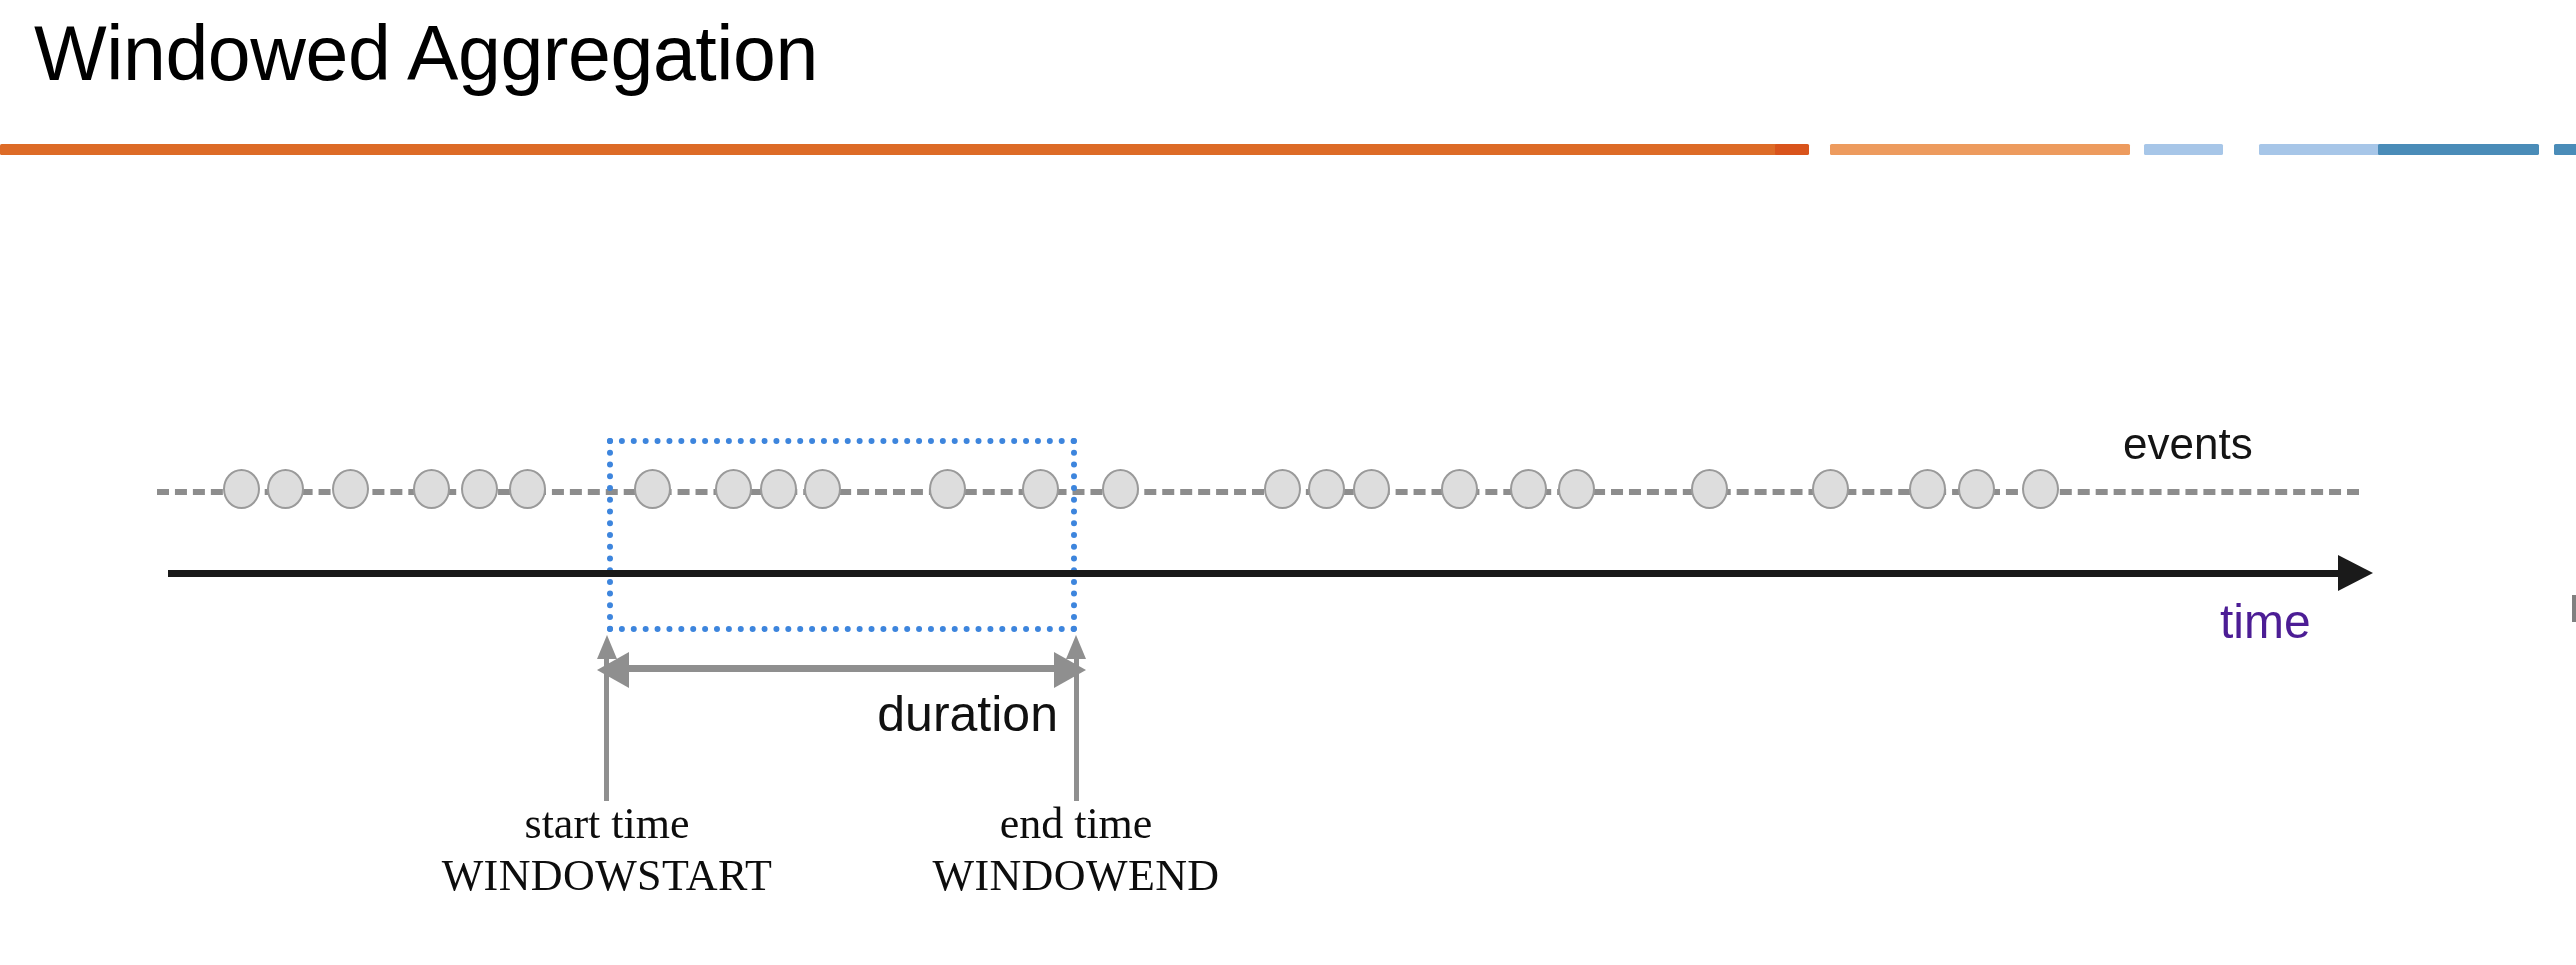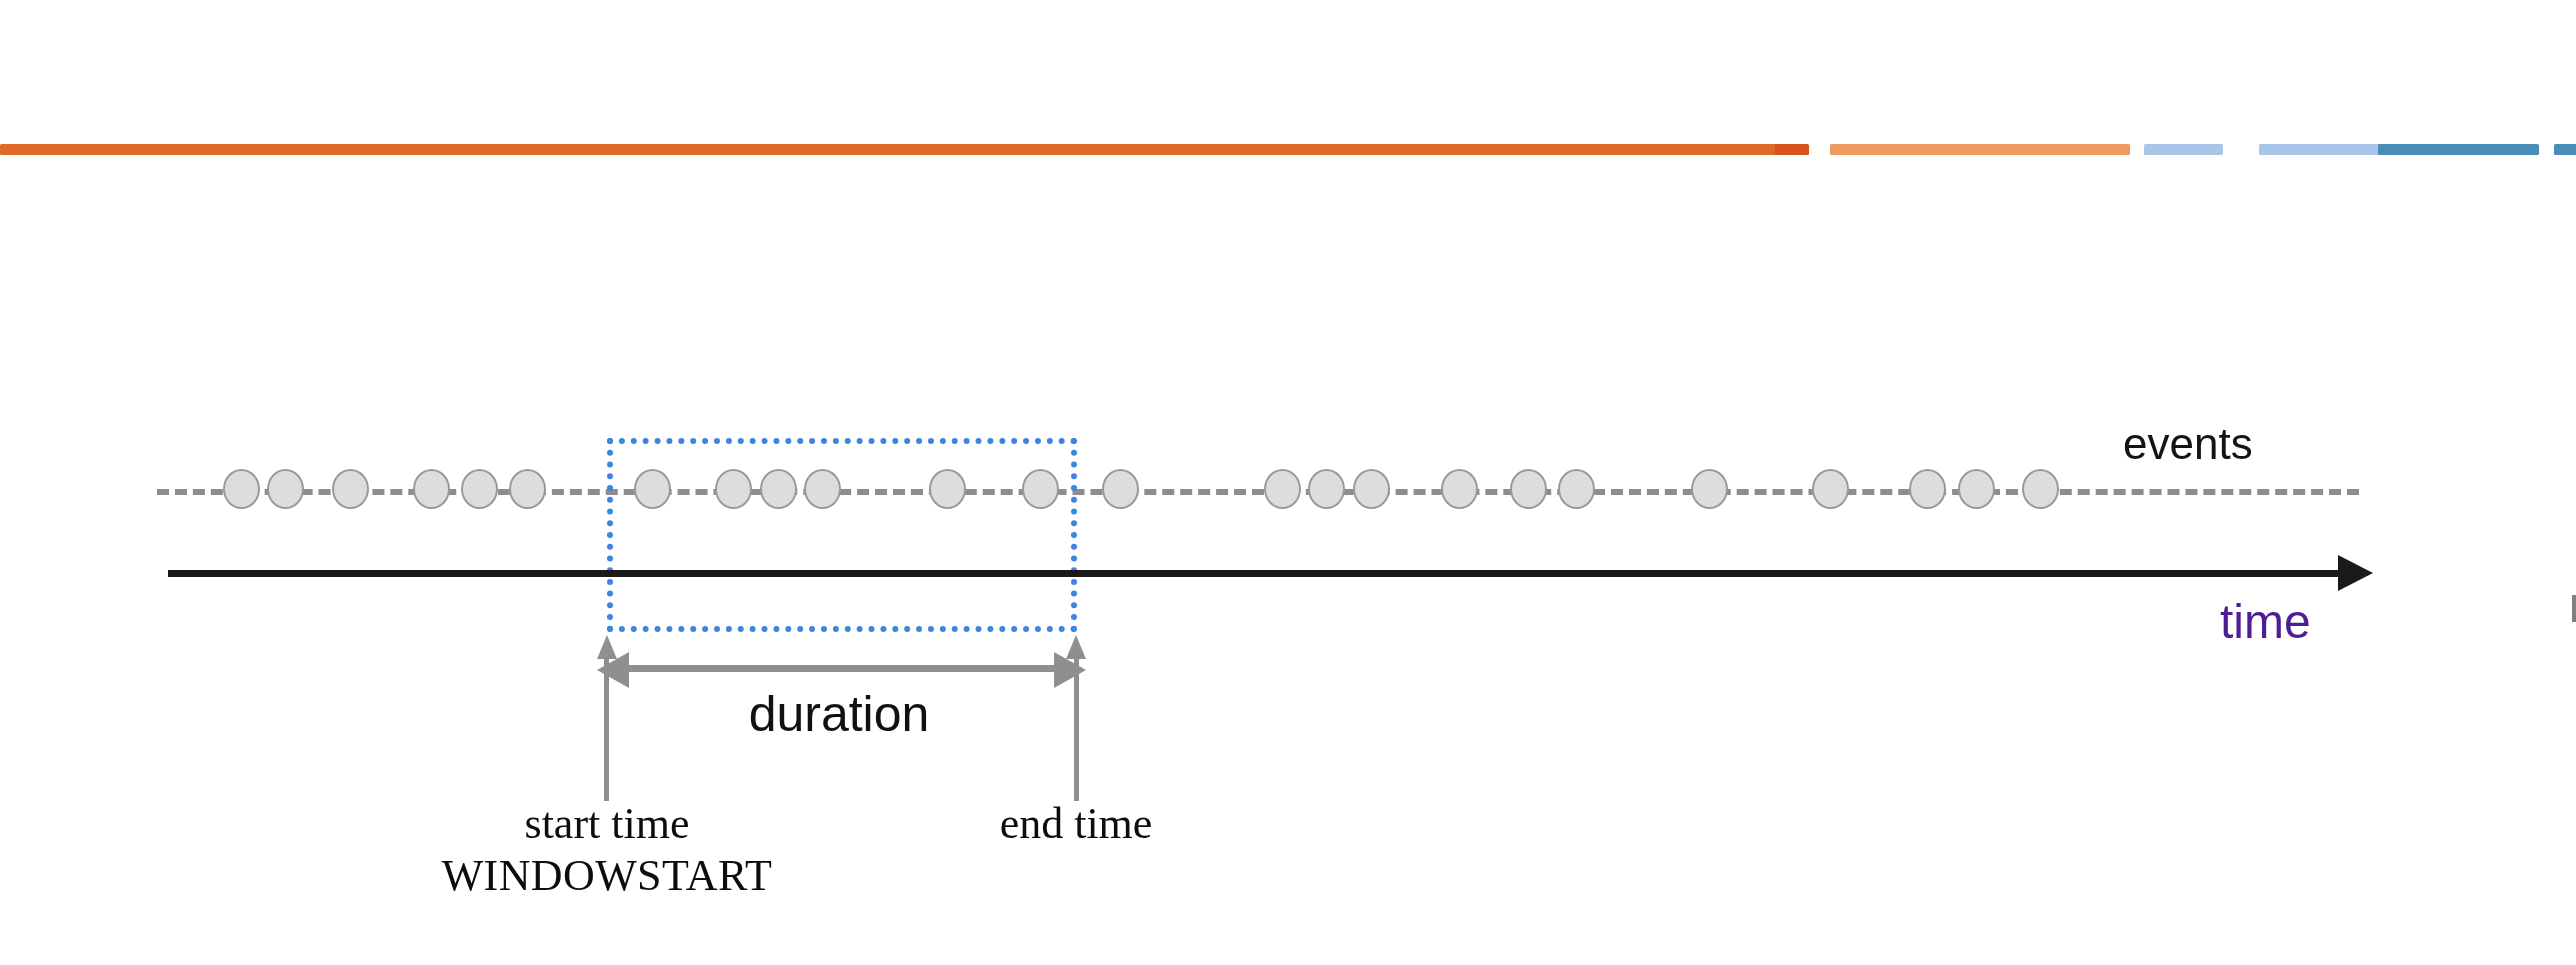--- a/index.html
+++ b/index.html
@@ -177,24 +177,24 @@
   #duration-head-left {
     left: 597px;
     border-right: 32px solid #8f8f8f;
   }
   #duration-head-right {
     left: 1054px;
     border-left: 32px solid #8f8f8f;
   }
   #duration-label {
     position: absolute;
-    left: 604px;
+    left: 588px;
     top: 528px;
     width: 470px;
-    text-align: center;
+    text-align: right;
     font-size: 50px;
     color: #111111;
     white-space: nowrap;
   }
 
   
   .caption-block {
     position: absolute;
     text-align: center;
     white-space: nowrap;
@@ -220,20 +220,21 @@
     top: 438px;
     width: 4px;
     height: 27px;
     background: #808080;
   }
 </style>
 </head>
 <body>
 
 <div id="slide-header">
+  <div id="slide-title">Windowed Aggregation</div>
   <div id="header-rule">
       <div class="rule-seg" style="left: 0px; width: 1807px; background: rgb(221, 107, 39);"></div>
       <div class="rule-seg" style="left: 1775px; width: 34px; background: rgb(217, 84, 28);"></div>
       <div class="rule-seg" style="left: 1830px; width: 300px; background: rgb(237, 155, 94);"></div>
       <div class="rule-seg" style="left: 2144px; width: 79px; background: rgb(167, 198, 232);"></div>
       <div class="rule-seg" style="left: 2259px; width: 218px; background: rgb(167, 198, 232);"></div>
       <div class="rule-seg" style="left: 2378px; width: 161px; background: rgb(74, 140, 184);"></div>
       <div class="rule-seg" style="left: 2554px; width: 97px; background: rgb(74, 140, 184);"></div>
     </div>
 </div>
@@ -287,17 +288,18 @@
   <div id="duration-head-left" class="duration-head"></div>
   <div id="duration-head-right" class="duration-head"></div>
   <div id="duration-label">duration</div>
 
   <div id="caption-start" class="caption-block">
     <div class="caption-line1">start time</div>
     <div class="caption-line2">WINDOWSTART</div>
   </div>
   <div id="caption-end" class="caption-block">
     <div class="caption-line1">end time</div>
+    <div class="caption-line2">WINDOWEND</div>
   </div>
 
   <div id="right-edge-mark"></div>
 </div>
 
 
 </body></html>

